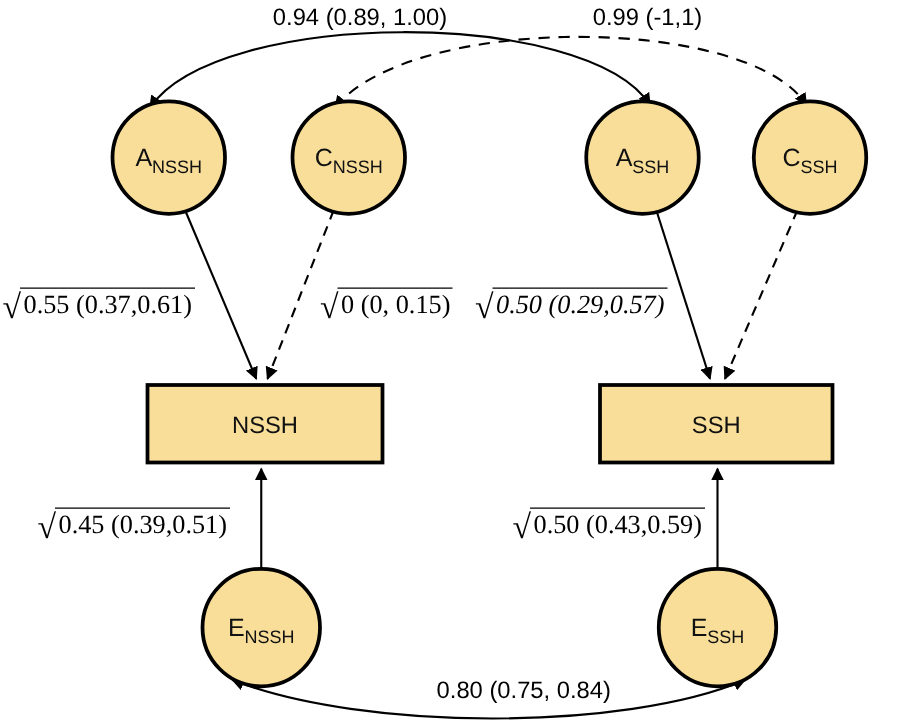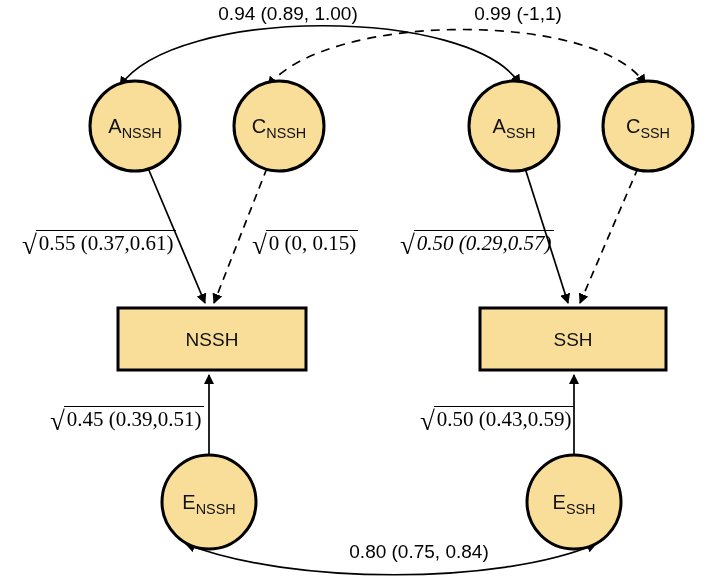--- a/index.html
+++ b/index.html
@@ -39,21 +39,20 @@
     fill: #000000;
   }
   
   .radical {
     position: absolute;
     font-family: "Liberation Serif", serif;
     font-size: 21px;
     color: #000000;
     white-space: nowrap;
     line-height: 1;
-    margin-left: 20px;
   }
   .radical .rad-sign {
     display: inline-block;
     font-size: 27px;
     line-height: 1;
     vertical-align: -0.14em;
     margin-right: -1px;
   }
   .radical .rad-body {
     display: inline-block;
@@ -137,30 +136,30 @@
 
     <text x="288" y="20" text-anchor="middle" class="corr-label">0.94 (0.89, 1.00)</text>
     <text x="518" y="20" text-anchor="middle" class="corr-label">0.99 (-1,1)</text>
     <text x="419" y="558" text-anchor="middle" class="corr-label">0.80 (0.75, 0.84)</text>
   </svg>
 
   <div class="radical" style="left:2px; top:230px;">
     <span class="rad-sign">√</span><span class="rad-body"><span>0.55</span> <span>(0.37,0.61)</span></span>
   </div>
 
-  <div class="radical" style="left:232px; top:230px;">
+  <div class="radical" style="left:256px; top:230px;">
     <span class="rad-sign">√</span><span class="rad-body"><span>0</span> <span>(0, 0.15)</span></span>
   </div>
 
   <div class="radical" style="left:380px; top:230px;font-style:italic;">
     <span class="rad-sign">√</span><span class="rad-body"><span>0.50</span> <span>(0.29,0.57)</span></span>
   </div>
 
 
   <div class="radical" style="left:30px; top:406px;">
     <span class="rad-sign">√</span><span class="rad-body"><span>0.45</span> <span>(0.39,0.51)</span></span>
   </div>
 
-  <div class="radical" style="left:400px; top:406px;">
+  <div class="radical" style="left:410px; top:406px;">
     <span class="rad-sign">√</span><span class="rad-body"><span>0.50</span> <span>(0.43,0.59)</span></span>
   </div>
 
 </div>
 
 </body></html>

